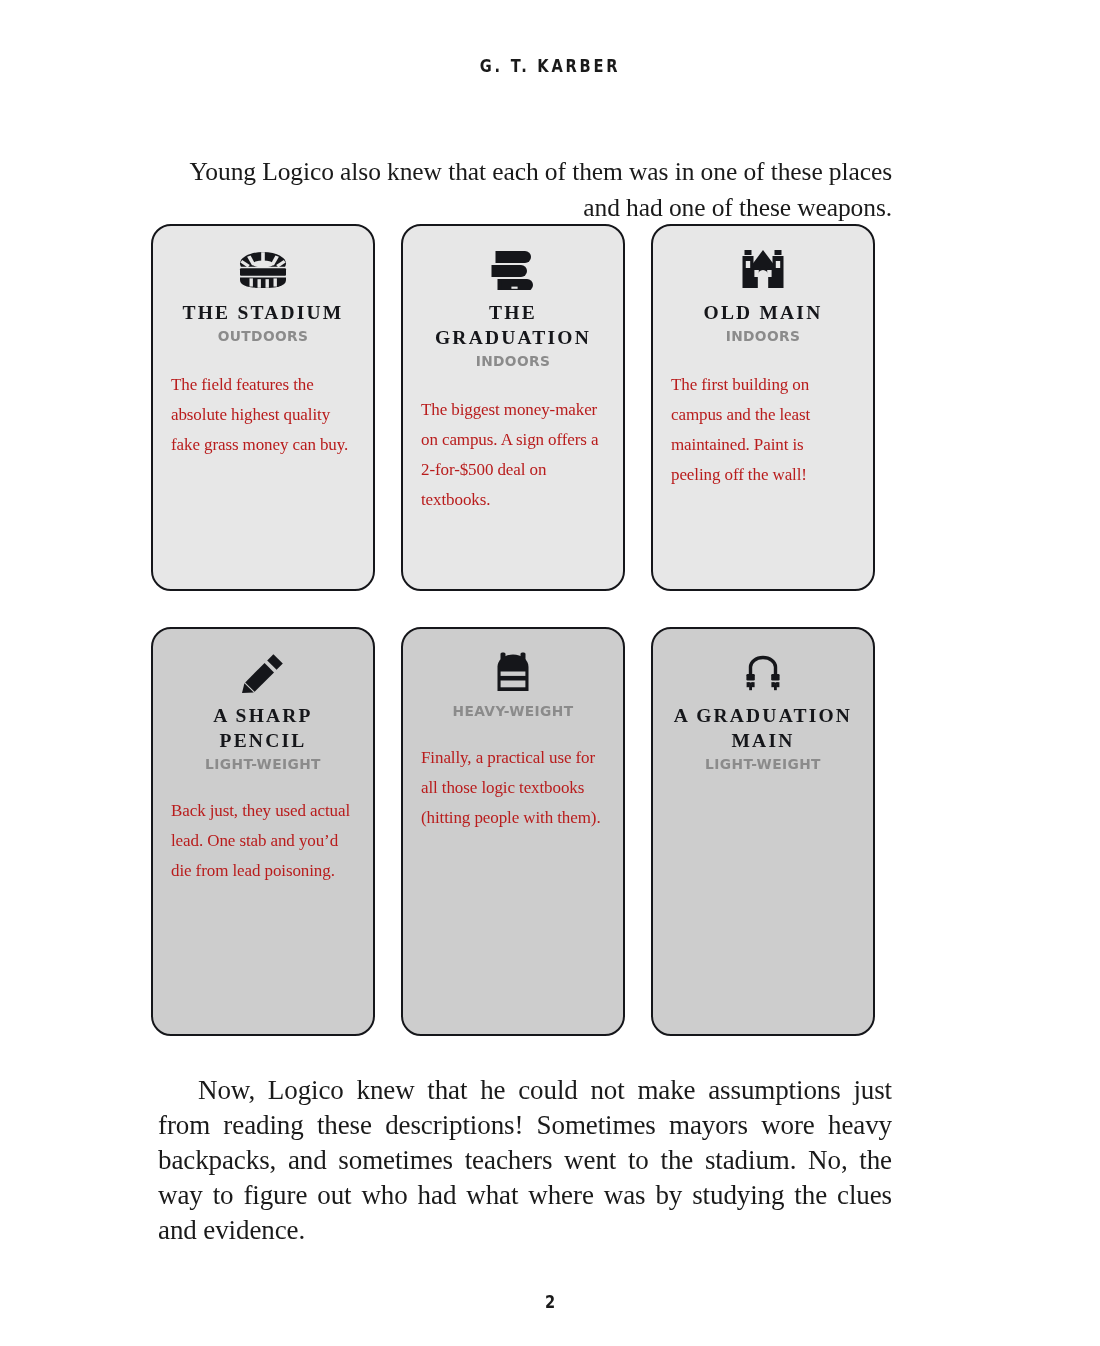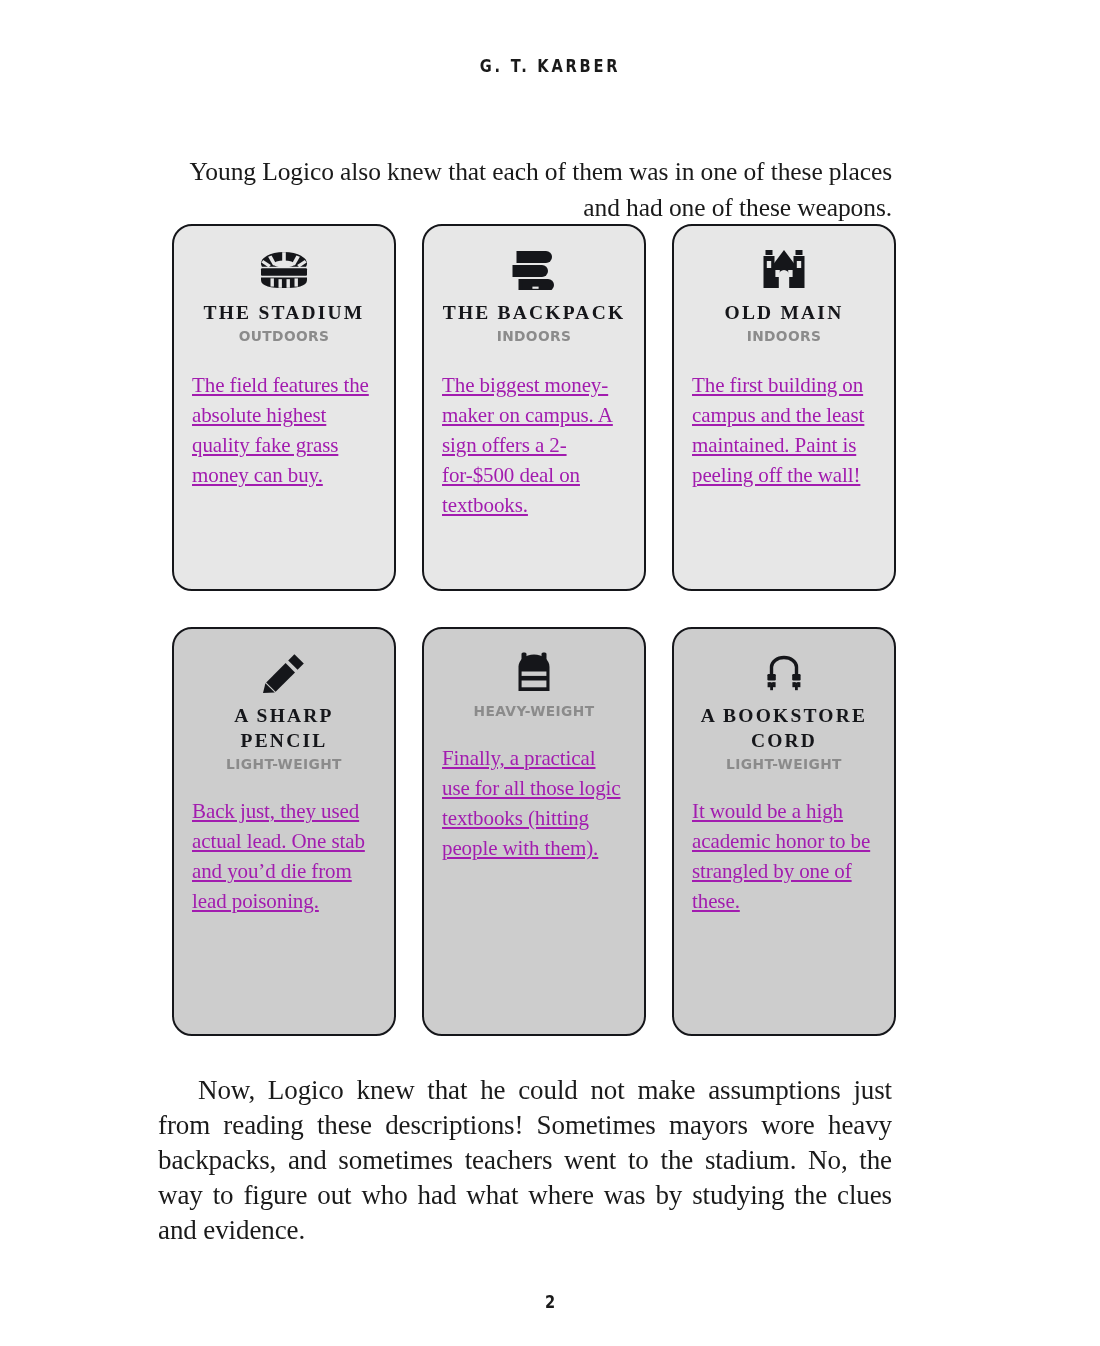--- a/index.html
+++ b/index.html
@@ -58,21 +58,21 @@
     line-height: 35px;
     text-align: justify;
     text-indent: 40px;
     letter-spacing: -0.1px;
   }
 
   
   .card-grid {
     position: absolute;
     top: 224px;
-    left: 172px;
+    left: 151px;
     width: 730px;
     display: grid;
     grid-template-columns: repeat(3, 224px);
     column-gap: 26px;
     row-gap: 36px;
   }
 
   .card {
     box-sizing: border-box;
     border: 2.6px solid #15161a;
@@ -109,26 +109,25 @@
     font-size: 14.5px;
     letter-spacing: 0.4px;
     color: #8b8b8b;
     margin-top: 3px;
     transform: scaleX(0.95);
   }
 
   .card-desc {
     margin-top: 26px;
     font-family: "Liberation Serif", serif;
-    font-size: 21px;
+    font-size: 17px;
     line-height: 30px;
-    color: #a21caf;
+    color: #b91c1c;
     text-align: left;
     letter-spacing: -0.1px;
-    text-decoration: underline;
   }
   .card.weapons .card-desc { margin-top: 24px; }
 
   
   .card-title.two-line { line-height: 25px; }
 
   
   .folio {
     position: absolute;
     bottom: 34px;
@@ -186,21 +185,21 @@
             <rect x="8.5" y="3" width="4" height="12"></rect>
             <path d="M8 17h26a6 6 0 0 1 0 12H8z"></path>
             <rect x="4.5" y="17" width="4" height="12"></rect>
             <path d="M14 31h26a6 6 0 0 1 0 12H14z"></path>
             <rect x="10.5" y="31" width="4" height="12"></rect>
             <path d="M24 39h7v9l-3.5-3-3.5 3z"></path>
             <rect x="24.4" y="38.6" width="6.2" height="2.2" fill="#e7e7e7"></rect>
           </g>
         </svg>
       </div>
-      <div class="card-title two-line">THE BACKPACK</div>
+      <div class="card-title two-line">THE GRADUATION</div>
       <div class="card-sub">INDOORS</div>
       <div class="card-desc">The biggest money-maker on campus. A sign offers a 2-for-$500 deal on textbooks.</div>
     </div>
 
     <div class="card places">
       <div class="card-icon">
         <svg width="46" height="42" viewBox="0 0 46 42" aria-hidden="true">
           <g fill="#15161a">
             <rect x="4.5" y="2" width="7" height="5"></rect>
             <rect x="34.5" y="2" width="7" height="5"></rect>
@@ -264,23 +263,22 @@
             <path d="M29.4 31.5 L32.4 34.8 L35.4 31.5 Z"></path>
             <rect x="6.2" y="33.6" width="2.8" height="5.6"></rect>
             <rect x="31" y="33.6" width="2.8" height="5.6"></rect>
             <path d="M3.6 31.2 h3.2 v5 h-3.2z"></path>
             <path d="M8.4 31.2 h3.2 v5 h-3.2z"></path>
             <path d="M28.4 31.2 h3.2 v5 h-3.2z"></path>
             <path d="M33.2 31.2 h3.2 v5 h-3.2z"></path>
           </g>
         </svg>
       </div>
-      <div class="card-title two-line">A BOOKSTORE CORD</div>
+      <div class="card-title two-line">A GRADUATION MAIN</div>
       <div class="card-sub">LIGHT-WEIGHT</div>
-      <div class="card-desc">It would be a high academic honor to be strangled by one of these.</div>
     </div>
 
   </div>
 
   <p class="outro">Now, Logico knew that he could not make assumptions just from reading these descriptions! Sometimes mayors wore heavy backpacks, and sometimes teachers went to the stadium. No, the way to figure out who had what where was by studying the clues and evidence.</p>
 
   <div class="folio">2</div>
 
 </div>
 

